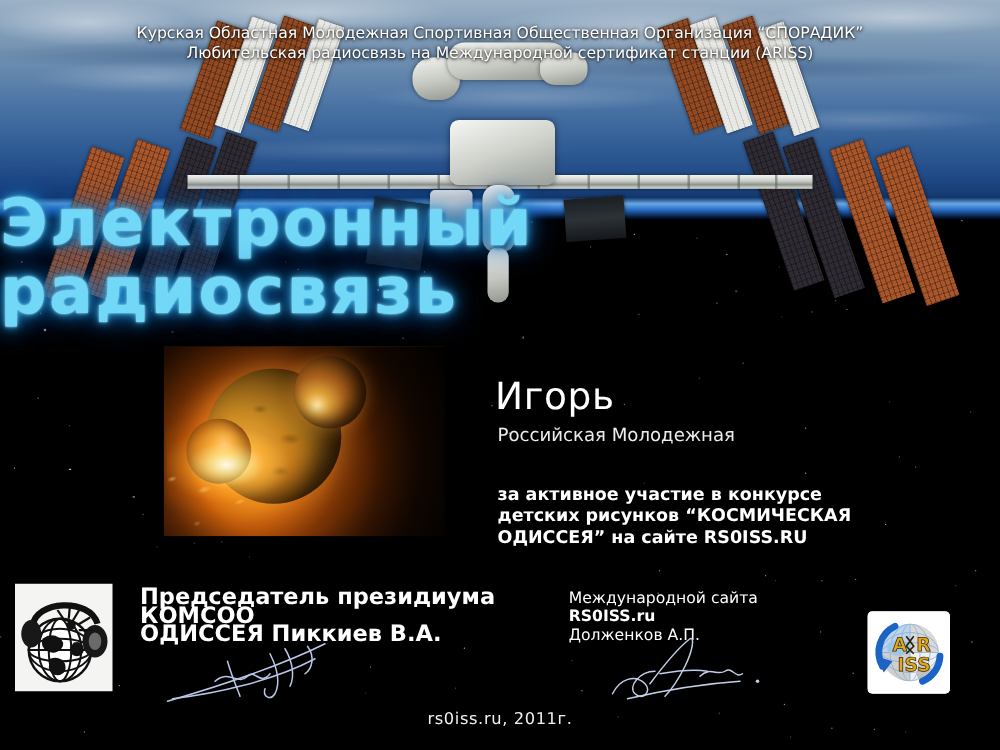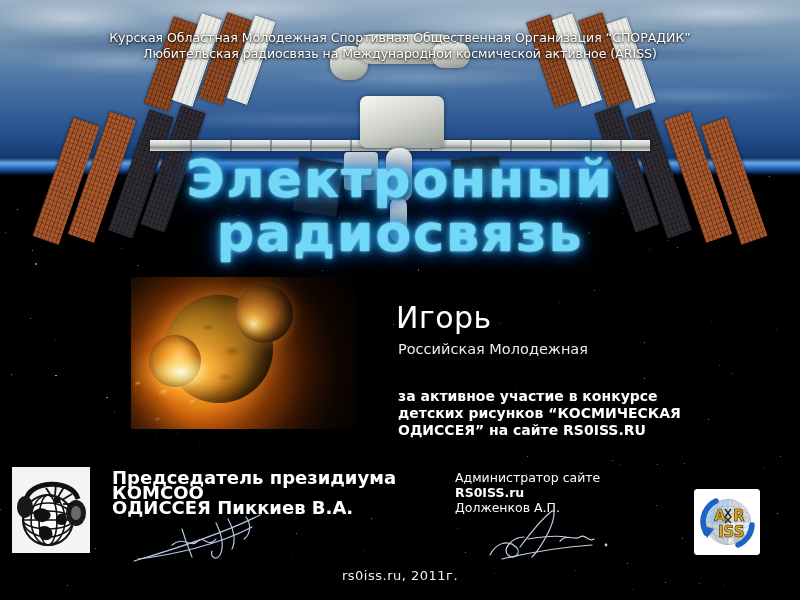--- a/index.html
+++ b/index.html
@@ -87,21 +87,21 @@
     border-radius:1px;
   }
   .amber .cells{background-color:#a8562a;}
   .amber2 .cells{background-color:#934a23;}
   .dark .cells{background-color:#2e2b33;}
   .white .cells{background-color:#e8e9e4;
     background-image:repeating-linear-gradient(to right, rgba(0,0,0,.12) 0 1px, rgba(0,0,0,0) 1px 5px);}
 
   
   .title{
-    position:absolute;left:0;top:155px;width:800px;text-align:center;
+    position:absolute;left:0;top:155px;width:800px;text-align:left;
     font-family:"DejaVu Sans","Liberation Sans",sans-serif;
     font-weight:bold;letter-spacing:2px;line-height:.96;
     color:#72d8f8;
     text-shadow:
       0 0 2px #bdf0ff,
       0 0 7px #35b9e8,
       0 0 16px #1878c8,
       0 0 28px #0c4a9c,
       2px 2px 3px rgba(0,0,10,.9);
     pointer-events:none;
@@ -168,21 +168,21 @@
   }
   .art .vig{position:absolute;inset:0;
     background:radial-gradient(circle at 42% 55%, rgba(0,0,0,0) 45%, rgba(0,0,0,.55) 85%, rgba(0,0,0,.85) 100%);}
 
   
   .hdr{
     position:absolute;left:0;top:0;width:800px;text-align:center;
     color:#ffffff;font-size:12.5px;line-height:16px;
     text-shadow:0 1px 2px rgba(0,0,0,.85), 0 0 4px rgba(0,0,0,.7);
   }
-  .hdr .h1{display:block;padding-top:30px;}
+  .hdr .h1{display:block;padding-top:18px;}
   .hdr .h2{display:block;}
 
   .awarded{
     position:absolute;left:399px;top:272px;
     color:#f2f2f2;font-size:13px;font-weight:bold;letter-spacing:1.6px;
   }
   .recipient{
     position:absolute;left:396px;top:300px;
     color:#ffffff;font-size:30px;font-weight:normal;letter-spacing:.5px;
   }
@@ -402,21 +402,21 @@
     <div class="mod" style="left:358px;top:34px;width:96px;height:30px;border-radius:14px;"></div>
     <div class="mod" style="left:432px;top:42px;width:38px;height:26px;border-radius:12px;"></div>
     <div class="core"></div>
     <div class="mod" style="left:386px;top:148px;width:26px;height:54px;border-radius:11px;"></div>
     <div class="mod" style="left:390px;top:198px;width:17px;height:44px;border-radius:8px;"></div>
     <div class="mod" style="left:344px;top:152px;width:34px;height:38px;border-radius:4px;opacity:.9;"></div>
   </div>
 
   <div class="hdr">
     <span class="h1">Курская Областная Молодежная Спортивная Общественная Организация “СПОРАДИК”</span>
-    <span class="h2">Любительская радиосвязь на Международной космической активное (ARISS)</span>
+    <span class="h2">Любительская радиосвязь на Международной сертификат станции (ARISS)</span>
   </div>
 
   <div class="title">
     <span class="l1">Электронный</span>
     <span class="l2">радиосвязь</span>
   </div>
 
   <div class="art">
     <div class="space"></div>
     <div class="pl-big"></div>
@@ -478,21 +478,21 @@
       <path d="M10 54 C44 50, 90 40, 124 22"></path>
       <path d="M44 40 C56 30, 62 44, 70 36 C76 30, 80 44, 88 34"></path>
       <path d="M54 24 C58 38, 62 46, 64 52"></path>
       <path d="M88 18 C94 30, 96 42, 92 50 C88 56, 82 52, 84 46"></path>
       <path d="M100 14 C106 24, 108 36, 104 44"></path>
       <path d="M118 12 C124 20, 122 30, 116 34"></path>
     </g>
   </svg>
 
   <div class="sig-r-name">
-    <span>Администратор сайте</span>
+    <span>Международной сайта</span>
     <span><b>RS0ISS.ru</b> <span>Долженков А.П.</span></span>
   </div>
   <svg class="sigimg" style="left:482px;top:503px;" width="160" height="62">
     <g fill="none" stroke="#c3cfe9" stroke-width="1.2" stroke-linecap="round">
       <path d="M8 52 C14 40, 26 36, 34 44 C40 50, 32 58, 26 52 C20 46, 30 34, 42 34"></path>
       <path d="M38 44 C50 28, 62 14, 70 8 C74 6, 72 18, 66 30 C60 42, 54 50, 50 54"></path>
       <path d="M46 36 C58 34, 72 32, 84 34"></path>
       <path d="M78 38 C86 30, 92 38, 98 34 C104 30, 106 40, 112 36"></path>
       <path d="M20 56 C46 50, 80 44, 110 42"></path>
       <circle cx="124" cy="42" r="1.4" fill="#c3cfe9" stroke="none"></circle>

